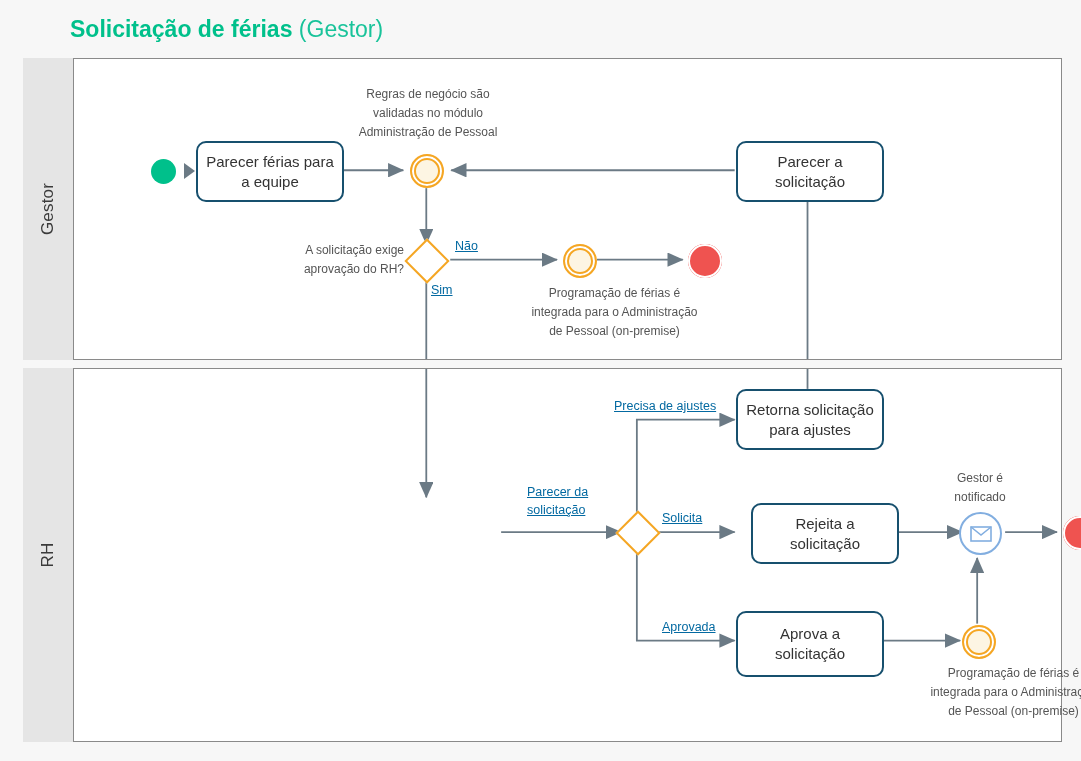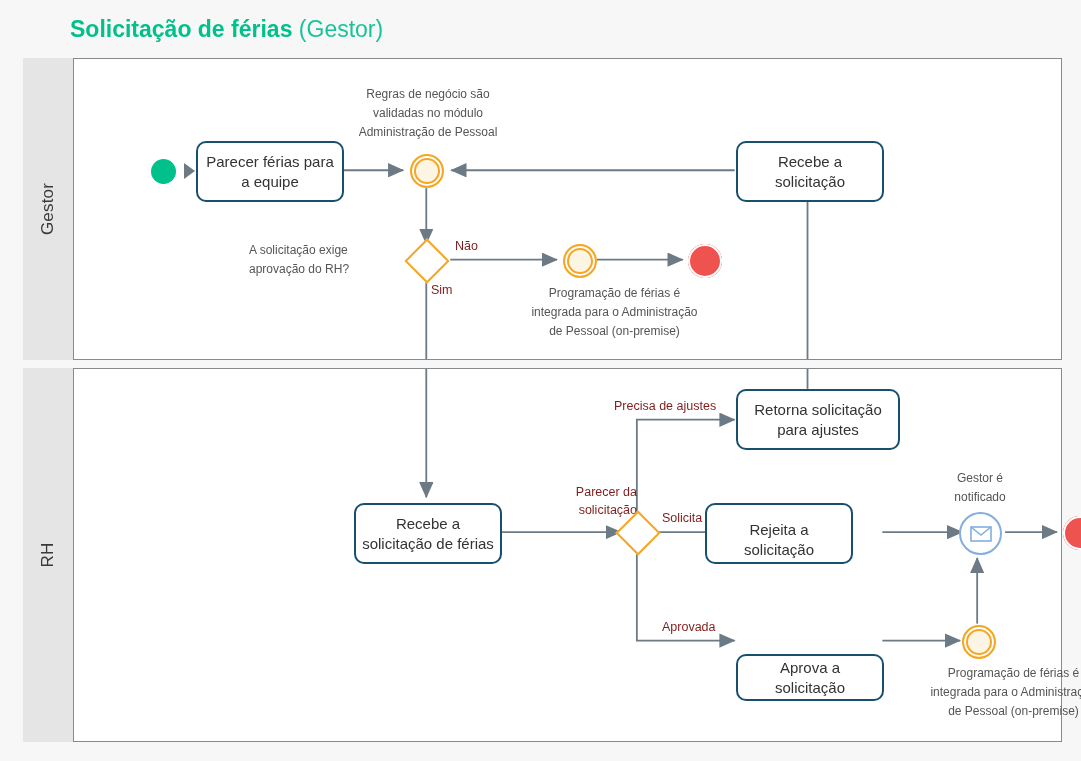--- a/index.html
+++ b/index.html
@@ -146,24 +146,25 @@
     font-size: 12px;
     line-height: 19px;
     color: #555555;
     text-align: center;
     white-space: pre-line;
   }
   .flow-label {
     position: absolute;
     font-size: 12.5px;
     line-height: 18px;
-    color: #7f1d1d;
+    color: #0369a1;
     white-space: pre-line;
-  }
-  .flow-label.center { text-align: right; }
+    text-decoration: underline;
+  }
+  .flow-label.center { text-align: left; }
 </style>
 </head>
 <body>
 
 <div id="page-title">
   <span class="t-main">Solicitação de férias</span>
   <span class="t-sub">(Gestor)</span>
 </div>
 
 <div class="lane" id="lane-gestor">
@@ -205,37 +206,37 @@
     </div>
 
     <div class="annot" style="left:232px; top:26px; width:244px;">Regras de negócio são
 validadas no módulo
 Administração de Pessoal</div>
 
     <div class="node ev-inter" style="left:336px; top:95px; width:34px; height:34px;"></div>
 
     <div class="node gateway" style="left:337px; top:186px; width:32px; height:32px;"></div>
 
-    <div class="annot" style="left:175px; top:182px; width:155px; text-align:left;">A solicitação exige
+    <div class="annot" style="left:175px; top:182px; width:155px; text-align:right;">A solicitação exige
 aprovação do RH?</div>
 
     <div class="flow-label" style="left:381px; top:178px;">Não</div>
 
     <div class="flow-label" style="left:357px; top:222px;">Sim</div>
 
     <div class="node ev-inter" style="left:489px; top:185px; width:34px; height:34px;"></div>
 
     <div class="annot" style="left:423px; top:225px; width:235px;">Programação de férias é
 integrada para o Administração
 de Pessoal (on-premise)</div>
 
     <div class="node ev-end" style="left:614px; top:185px; width:34px; height:34px;"></div>
 
     <div class="node task" style="left:662px; top:82px; width:148px; height:61px;">
-      <span>Recebe a solicitação</span>
+      <span>Parecer a solicitação</span>
     </div>
 
   </div>
 </div>
 
 <div class="lane" id="lane-rh">
 
   <div class="lane-header">
     <span class="lane-header-label">RH</span>
   </div>
@@ -263,44 +264,41 @@
 
       <path d="M933,164 L985,164" stroke="#6b7a85" stroke-width="1.8" fill="none" marker-end="url(#ah-r)"></path>
 
       <path d="M810,273 L888,273" stroke="#6b7a85" stroke-width="1.8" fill="none" marker-end="url(#ah-r)"></path>
 
       <path d="M905,256 L905,190" stroke="#6b7a85" stroke-width="1.8" fill="none" marker-end="url(#ah-r)"></path>
 
       <path d="M735,20 L735,0" stroke="#6b7a85" stroke-width="1.8" fill="none"></path>
     </svg>
 
-    <div class="node task" style="left:280px; top:134px; width:148px; height:61px;">
-      <span>Recebe a solicitação de férias</span>
-    </div>
 
     <div class="flow-label center" style="left:453px; top:114px; width:110px;">Parecer da
 solicitação</div>
 
     <div class="node gateway" style="left:548px; top:148px; width:32px; height:32px;"></div>
 
     <div class="flow-label" style="left:540px; top:28px;">Precisa de ajustes</div>
 
     <div class="flow-label" style="left:588px; top:140px;">Solicita</div>
 
     <div class="flow-label" style="left:588px; top:249px;">Aprovada</div>
 
-    <div class="node task" style="left:662px; top:20px; width:164px; height:61px;">
+    <div class="node task" style="left:662px; top:20px; width:148px; height:61px;">
       <span>Retorna solicitação para ajustes</span>
     </div>
 
-    <div class="node task" style="left:631px; top:134px; width:148px; height:61px;align-items:flex-end;">
+    <div class="node task" style="left:677px; top:134px; width:148px; height:61px;">
       <span>Rejeita a solicitação</span>
     </div>
 
-    <div class="node task" style="left:662px; top:242px; width:148px; height:47px;margin-top:43px;">
+    <div class="node task" style="left:662px; top:242px; width:148px; height:66px;">
       <span>Aprova a solicitação</span>
     </div>
 
     <div class="annot" style="left:848px; top:100px; width:116px;">Gestor é
 notificado</div>
 
     <div class="node ev-message" style="left:885px; top:143px; width:43px; height:43px;">
       <svg width="22" height="16" viewBox="0 0 22 16">
         <rect x="1" y="1" width="20" height="14" fill="#ffffff" stroke="#82aee0" stroke-width="1.6"></rect>
         <path d="M1,1 L11,9 L21,1" fill="none" stroke="#82aee0" stroke-width="1.6"></path>

